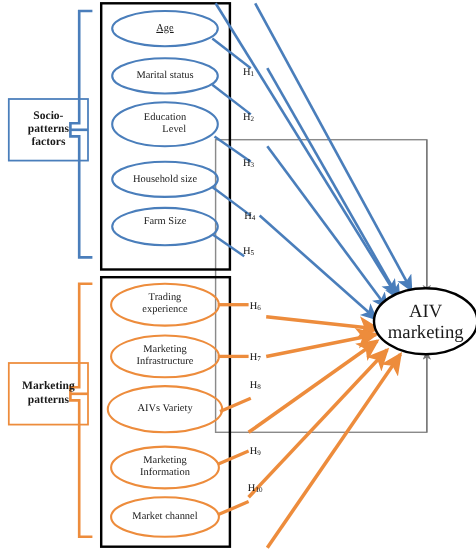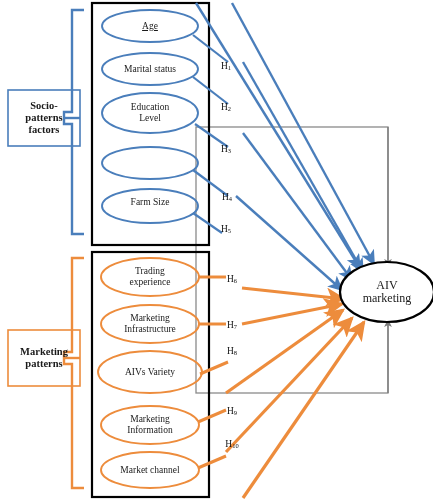--- a/index.html
+++ b/index.html
@@ -4,21 +4,21 @@
 <style>
   html,body{margin:0;padding:0;background:#ffffff;}
   body{font-family:"Liberation Serif", serif;}
   #canvas{position:relative;width:433px;height:500px;background:#ffffff;overflow:hidden;}
   #canvas svg{position:absolute;left:0;top:0;width:433px;height:500px;}
   .lbl{position:absolute;display:flex;align-items:center;justify-content:center;
        text-align:center;line-height:1.12;color:#1a1a1a;}
   .ell-lbl{font-size:9.5px;}
   .side-lbl{font-size:10.5px;font-weight:bold;}
   .h-lbl{font-size:9.5px;color:#111;}
-  .aiv-lbl{font-size:12px;}
+  .aiv-lbl{font-size:17px;}
   sub{font-size:0.68em;vertical-align:baseline;position:relative;top:0.28em;}
 </style>
 </head>
 <body>
 
 <div id="canvas">
 
   <svg viewBox="0 0 433 500" xmlns="http://www.w3.org/2000/svg">
     <defs>
       <marker id="arrowBlue" markerWidth="7" markerHeight="7" refX="5.6" refY="3" orient="auto">
@@ -107,26 +107,31 @@
   <div class="lbl ell-lbl" style="left:102px;top:10px;width:96px;height:32px;text-decoration:underline;">
     <div>
         <div>Age</div>
       </div>
   </div>
   <div class="lbl ell-lbl" style="left:102px;top:53px;width:96px;height:32px;">
     <div>
         <div>Marital status</div>
       </div>
   </div>
-  <div class="lbl ell-lbl" style="left:102px;top:93px;width:96px;height:40px;">
+  <div class="lbl ell-lbl" style="left:102px;top:93px;width:96px;height:40px;text-align:right;">
     <div>
       <div>Education</div>
       <div>Level</div>
     </div>
   </div>
+  <div class="lbl ell-lbl" style="left:102px;top:147px;width:96px;height:32px;">
+    <div>
+        <div>Household size</div>
+      </div>
+  </div>
   <div class="lbl ell-lbl" style="left:102px;top:186px;width:96px;height:32px;">
     <div>
         <div>Farm Size</div>
       </div>
   </div>
 
   <div class="lbl ell-lbl" style="left:102px;top:259px;width:96px;height:36px;">
     <div>
       <div>Trading</div>
       <div>experience</div>

